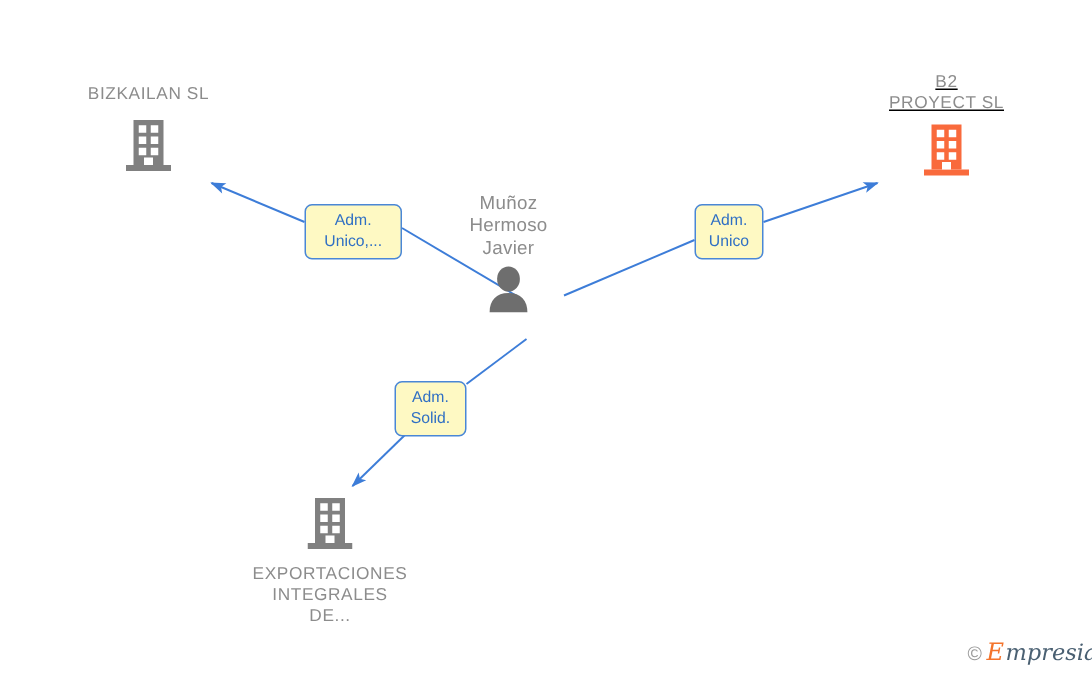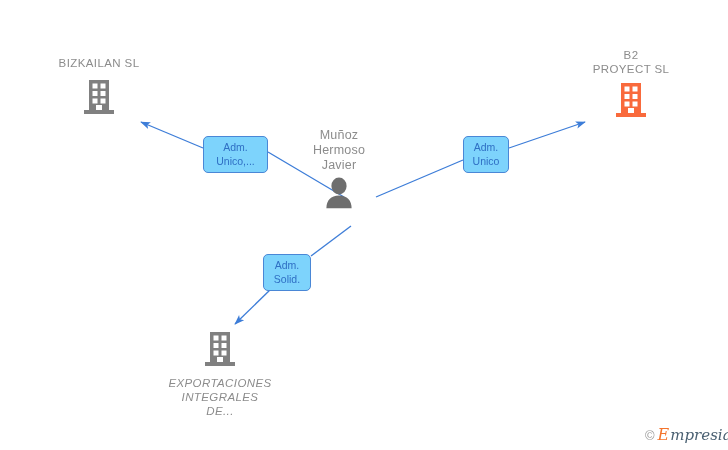--- a/index.html
+++ b/index.html
@@ -47,39 +47,40 @@
     align-items: center;
   }
   
   #node-bizkailan {
     left: 19px;
     top: 56px;
   }
   #node-b2 {
     left: 551px;
     top: 48px;
+    text-decoration: underline;
   }
   #node-person {
     left: 259px;
     top: 128px;
   }
   #node-exportaciones {
     left: 140px;
     top: 331px;
   }
   .gap-top-6 { margin-top: 6px; }
-  .gap-top-9 { margin-top: 9px; font-style: italic; }
+  .gap-top-9 { margin-top: 9px; }
   .gap-top-4 { margin-top: 4px; }
   
   .edge-label {
     position: absolute;
     box-sizing: border-box;
     border: 1px solid #4a87d6;
     border-radius: 5px;
-    background: #7dd3fc;
+    background: #fef9c3;
     color: #2f6fc4;
     font-size: 10.5px;
     line-height: 14px;
     text-align: center;
     padding: 3px 6px 4px 6px;
     white-space: pre-line;
   }
   #label-left {
     left: 203px;
     top: 136px;

